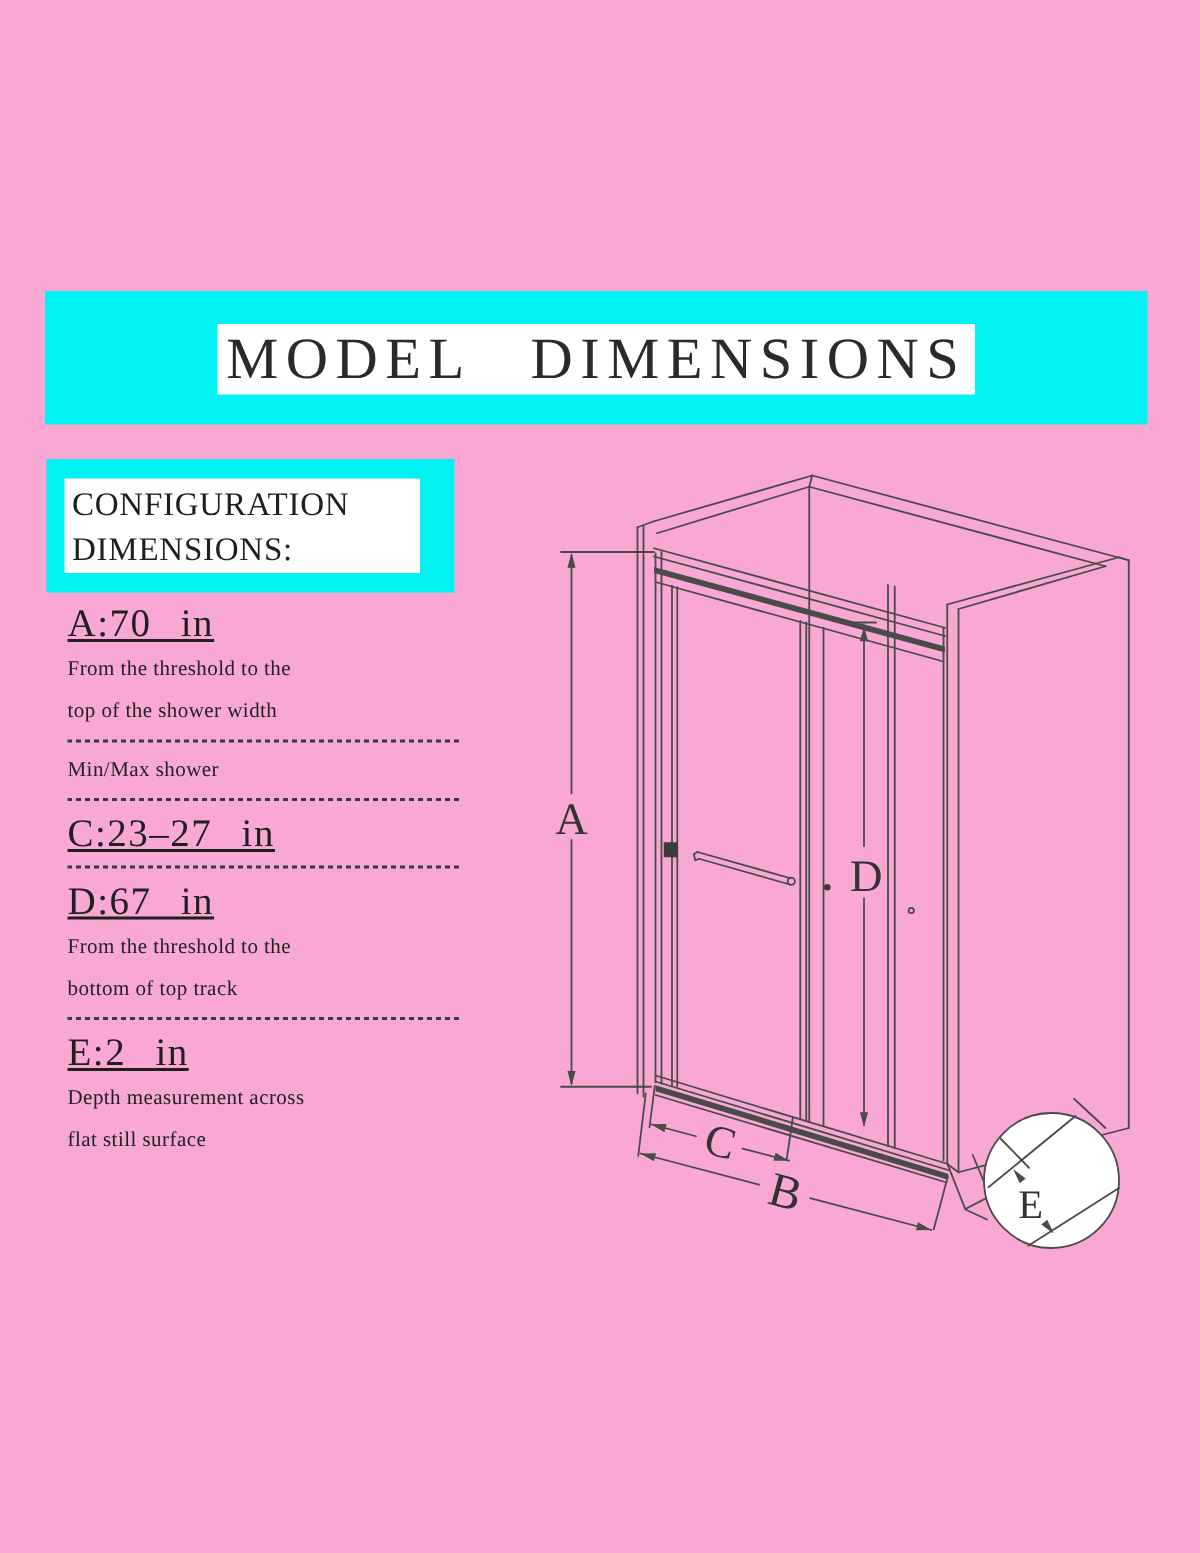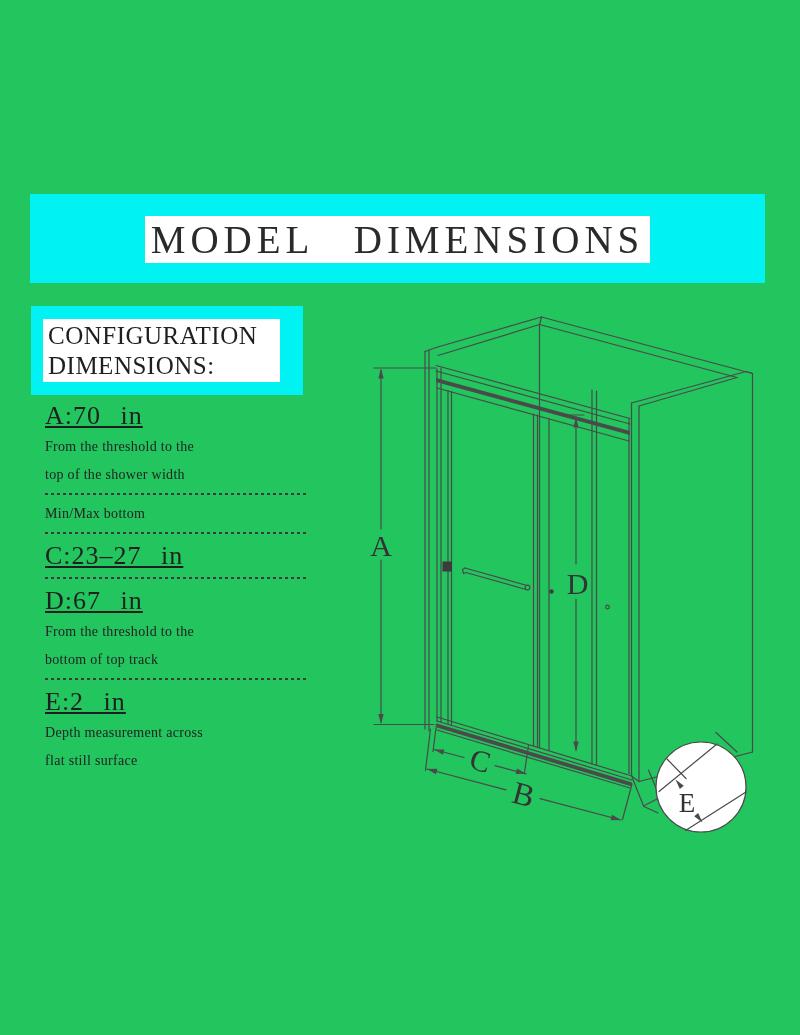--- a/index.html
+++ b/index.html
@@ -1,30 +1,30 @@
 <!DOCTYPE html>
 <html><head>
 <meta charset="utf-8">
 <style>
   html,body{margin:0;padding:0;background:#ffffff;}
-  #canvas{position:relative;width:800px;height:1035px;background:#22c55e;overflow:hidden;
+  #canvas{position:relative;width:800px;height:1035px;background:#f9a8d4;overflow:hidden;
           font-family:"Liberation Serif", serif;color:#1f1f1f;}
 
   
   .banner{position:absolute;left:30px;top:194px;width:735px;height:89px;background:#00f2f2;}
   .banner-titlebox{position:absolute;left:115px;top:22px;width:505px;height:47px;background:#ffffff;
                    display:flex;align-items:center;justify-content:center;}
   .banner-title{font-size:39px;font-weight:400;letter-spacing:5px;word-spacing:26px;
                 color:#2a2a2a;white-space:nowrap;}
 
   
   .config{position:absolute;left:31px;top:306px;width:272px;height:89px;background:#00f2f2;}
   .config-box{position:absolute;left:12px;top:13px;width:237px;height:63px;background:#ffffff;
               display:flex;flex-direction:column;justify-content:center;padding-left:5px;box-sizing:border-box;}
-  .config-line{font-size:25px;line-height:30px;letter-spacing:0.5px;color:#1f1f1f;}
+  .config-line{font-size:22px;line-height:30px;letter-spacing:0.5px;color:#1f1f1f;}
 
   
   .specs{position:absolute;left:45px;top:395px;width:268px;}
   .spec{margin-top:4px;}
   .dim{font-size:26px;line-height:34px;letter-spacing:1px;word-spacing:12px;color:#1f1f1f;text-decoration:underline;}
   .desc{font-size:14px;line-height:28px;letter-spacing:0.3px;color:#222;}
   .dash{height:2px;margin:4px 0 5px 0;width:263px;
         background:repeating-linear-gradient(90deg,#3a3a3a 0 3px,transparent 3px 6px);}
 
   
@@ -54,21 +54,21 @@
   <div class="specs">
 
     <div class="spec">
       <div class="dim">A:70 in</div>
       <div class="desc">From the threshold to the</div>
       <div class="desc">top of the shower width</div>
     </div>
     <div class="dash"></div>
 
     <div class="spec">
-      <div class="desc">Min/Max bottom</div>
+      <div class="desc">Min/Max shower</div>
     </div>
     <div class="dash"></div>
 
     <div class="spec">
       <div class="dim">C:23–27 in</div>
     </div>
     <div class="dash"></div>
 
     <div class="spec">
       <div class="dim">D:67 in</div>

